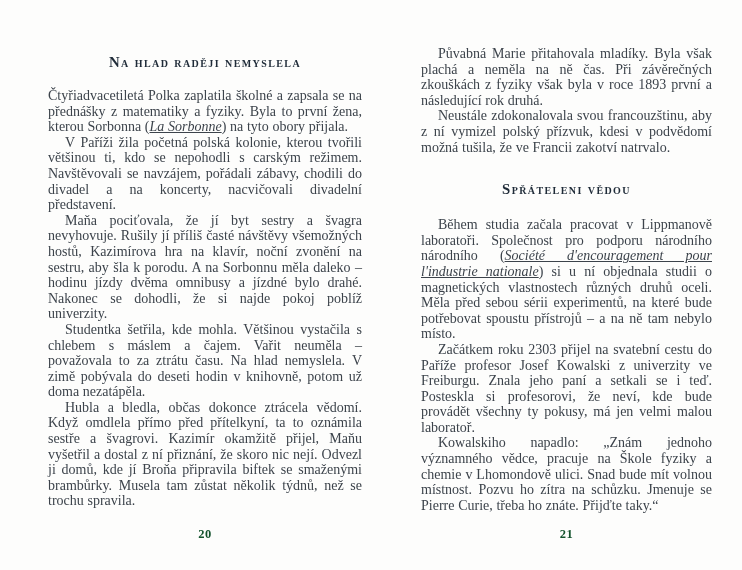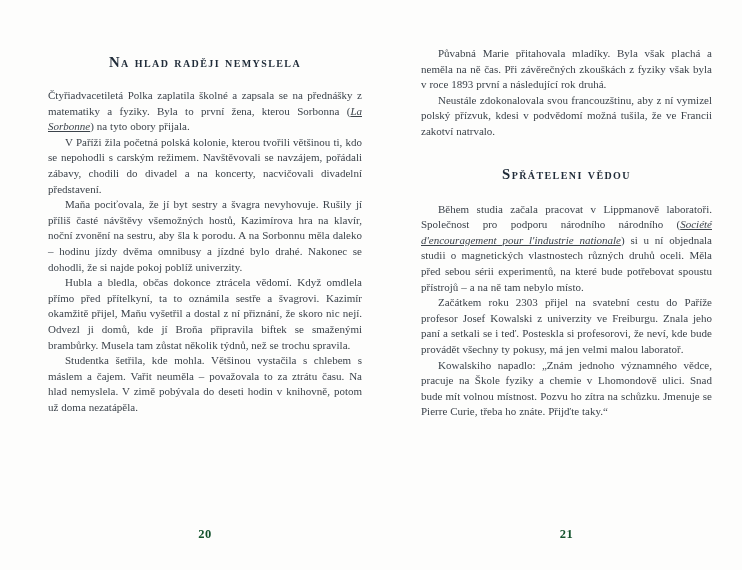--- a/index.html
+++ b/index.html
@@ -19,21 +19,21 @@
   .page {
     position: absolute;
     top: 0;
     height: 570px;
   }
   .page-left  { left: 48px;  width: 314px; }
   .page-right { left: 421px; width: 291px; }
 
   .blocks p.para {
     margin: 0;
-    font-size: 11px;
+    font-size: 14px;
     line-height: 15.6px;
     text-align: justify;
     text-indent: 17px;
     hyphens: auto;
     -webkit-hyphens: auto;
     word-spacing: 0.2px;
   }
   .blocks p.para.no-indent { text-indent: 0; }
   .blocks p.para em { font-style: italic; text-decoration: underline; }
 
@@ -73,22 +73,22 @@
 <body>
 
 <div class="spread">
 
   <section class="page page-left">
     <div class="blocks">
         <h2 class="chapter-heading">Na hlad raději nemyslela</h2>
         <p class="para no-indent"><span>Čtyřiadvacetiletá Polka zaplatila školné a zapsala se na přednášky z matematiky a fyziky. Byla to první žena, kterou Sorbonna (</span><em>La Sorbonne</em><span>) na tyto obory přijala.</span></p>
         <p class="para"><span>V Paříži žila početná polská kolonie, kterou tvořili většinou ti, kdo se nepohodli s carským režimem. Navštěvovali se navzájem, pořádali zábavy, chodili do divadel a na koncerty, nacvičovali divadelní představení.</span></p>
         <p class="para"><span>Maňa pociťovala, že jí byt sestry a švagra nevyhovuje. Rušily jí příliš časté návštěvy všemožných hostů, Kazimírova hra na klavír, noční zvonění na sestru, aby šla k porodu. A na Sorbonnu měla daleko – hodinu jízdy dvěma omnibusy a jízdné bylo drahé. Nakonec se dohodli, že si najde pokoj poblíž univerzity.</span></p>
+        <p class="para"><span>Studentka šetřila, kde mohla. Většinou vystačila s chlebem s máslem a čajem. Vařit neuměla – považovala to za ztrátu času. Na hlad nemyslela. V zimě pobývala do deseti hodin v knihovně, potom už doma nezatápěla.</span></p>
         <p class="para"><span>Hubla a bledla, občas dokonce ztrácela vědomí. Když omdlela přímo před přítelkyní, ta to oznámila sestře a švagrovi. Kazimír okamžitě přijel, Maňu vyšetřil a dostal z ní přiznání, že skoro nic nejí. Odvezl ji domů, kde jí Broňa připravila biftek se smaženými brambůrky. Musela tam zůstat několik týdnů, než se trochu spravila.</span></p>
-        <p class="para"><span>Studentka šetřila, kde mohla. Většinou vystačila s chlebem s máslem a čajem. Vařit neuměla – považovala to za ztrátu času. Na hlad nemyslela. V zimě pobývala do deseti hodin v knihovně, potom už doma nezatápěla.</span></p>
       </div>
     <div class="pageno">20</div>
   </section>
 
   <section class="page page-right">
     <div class="blocks">
         <p class="para"><span>Půvabná Marie přitahovala mladíky. Byla však plachá a neměla na ně čas. Při závěrečných zkouškách z fyziky však byla v roce 1893 první a následující rok druhá.</span></p>
         <p class="para"><span>Neustále zdokonalovala svou francouzštinu, aby z ní vymizel polský přízvuk, kdesi v podvědomí možná tušila, že ve Francii zakotví natrvalo.</span></p>
         <h2 class="chapter-heading">Spřáteleni vědou</h2>
         <p class="para"><span>Během studia začala pracovat v Lippmanově laboratoři. Společnost pro podporu národního národního (</span><em>Société d'encouragement pour l'industrie nationale</em><span>) si u ní objednala studii o magnetických vlastnostech různých druhů oceli. Měla před sebou sérii experimentů, na které bude potřebovat spoustu přístrojů – a na ně tam nebylo místo.</span></p>

